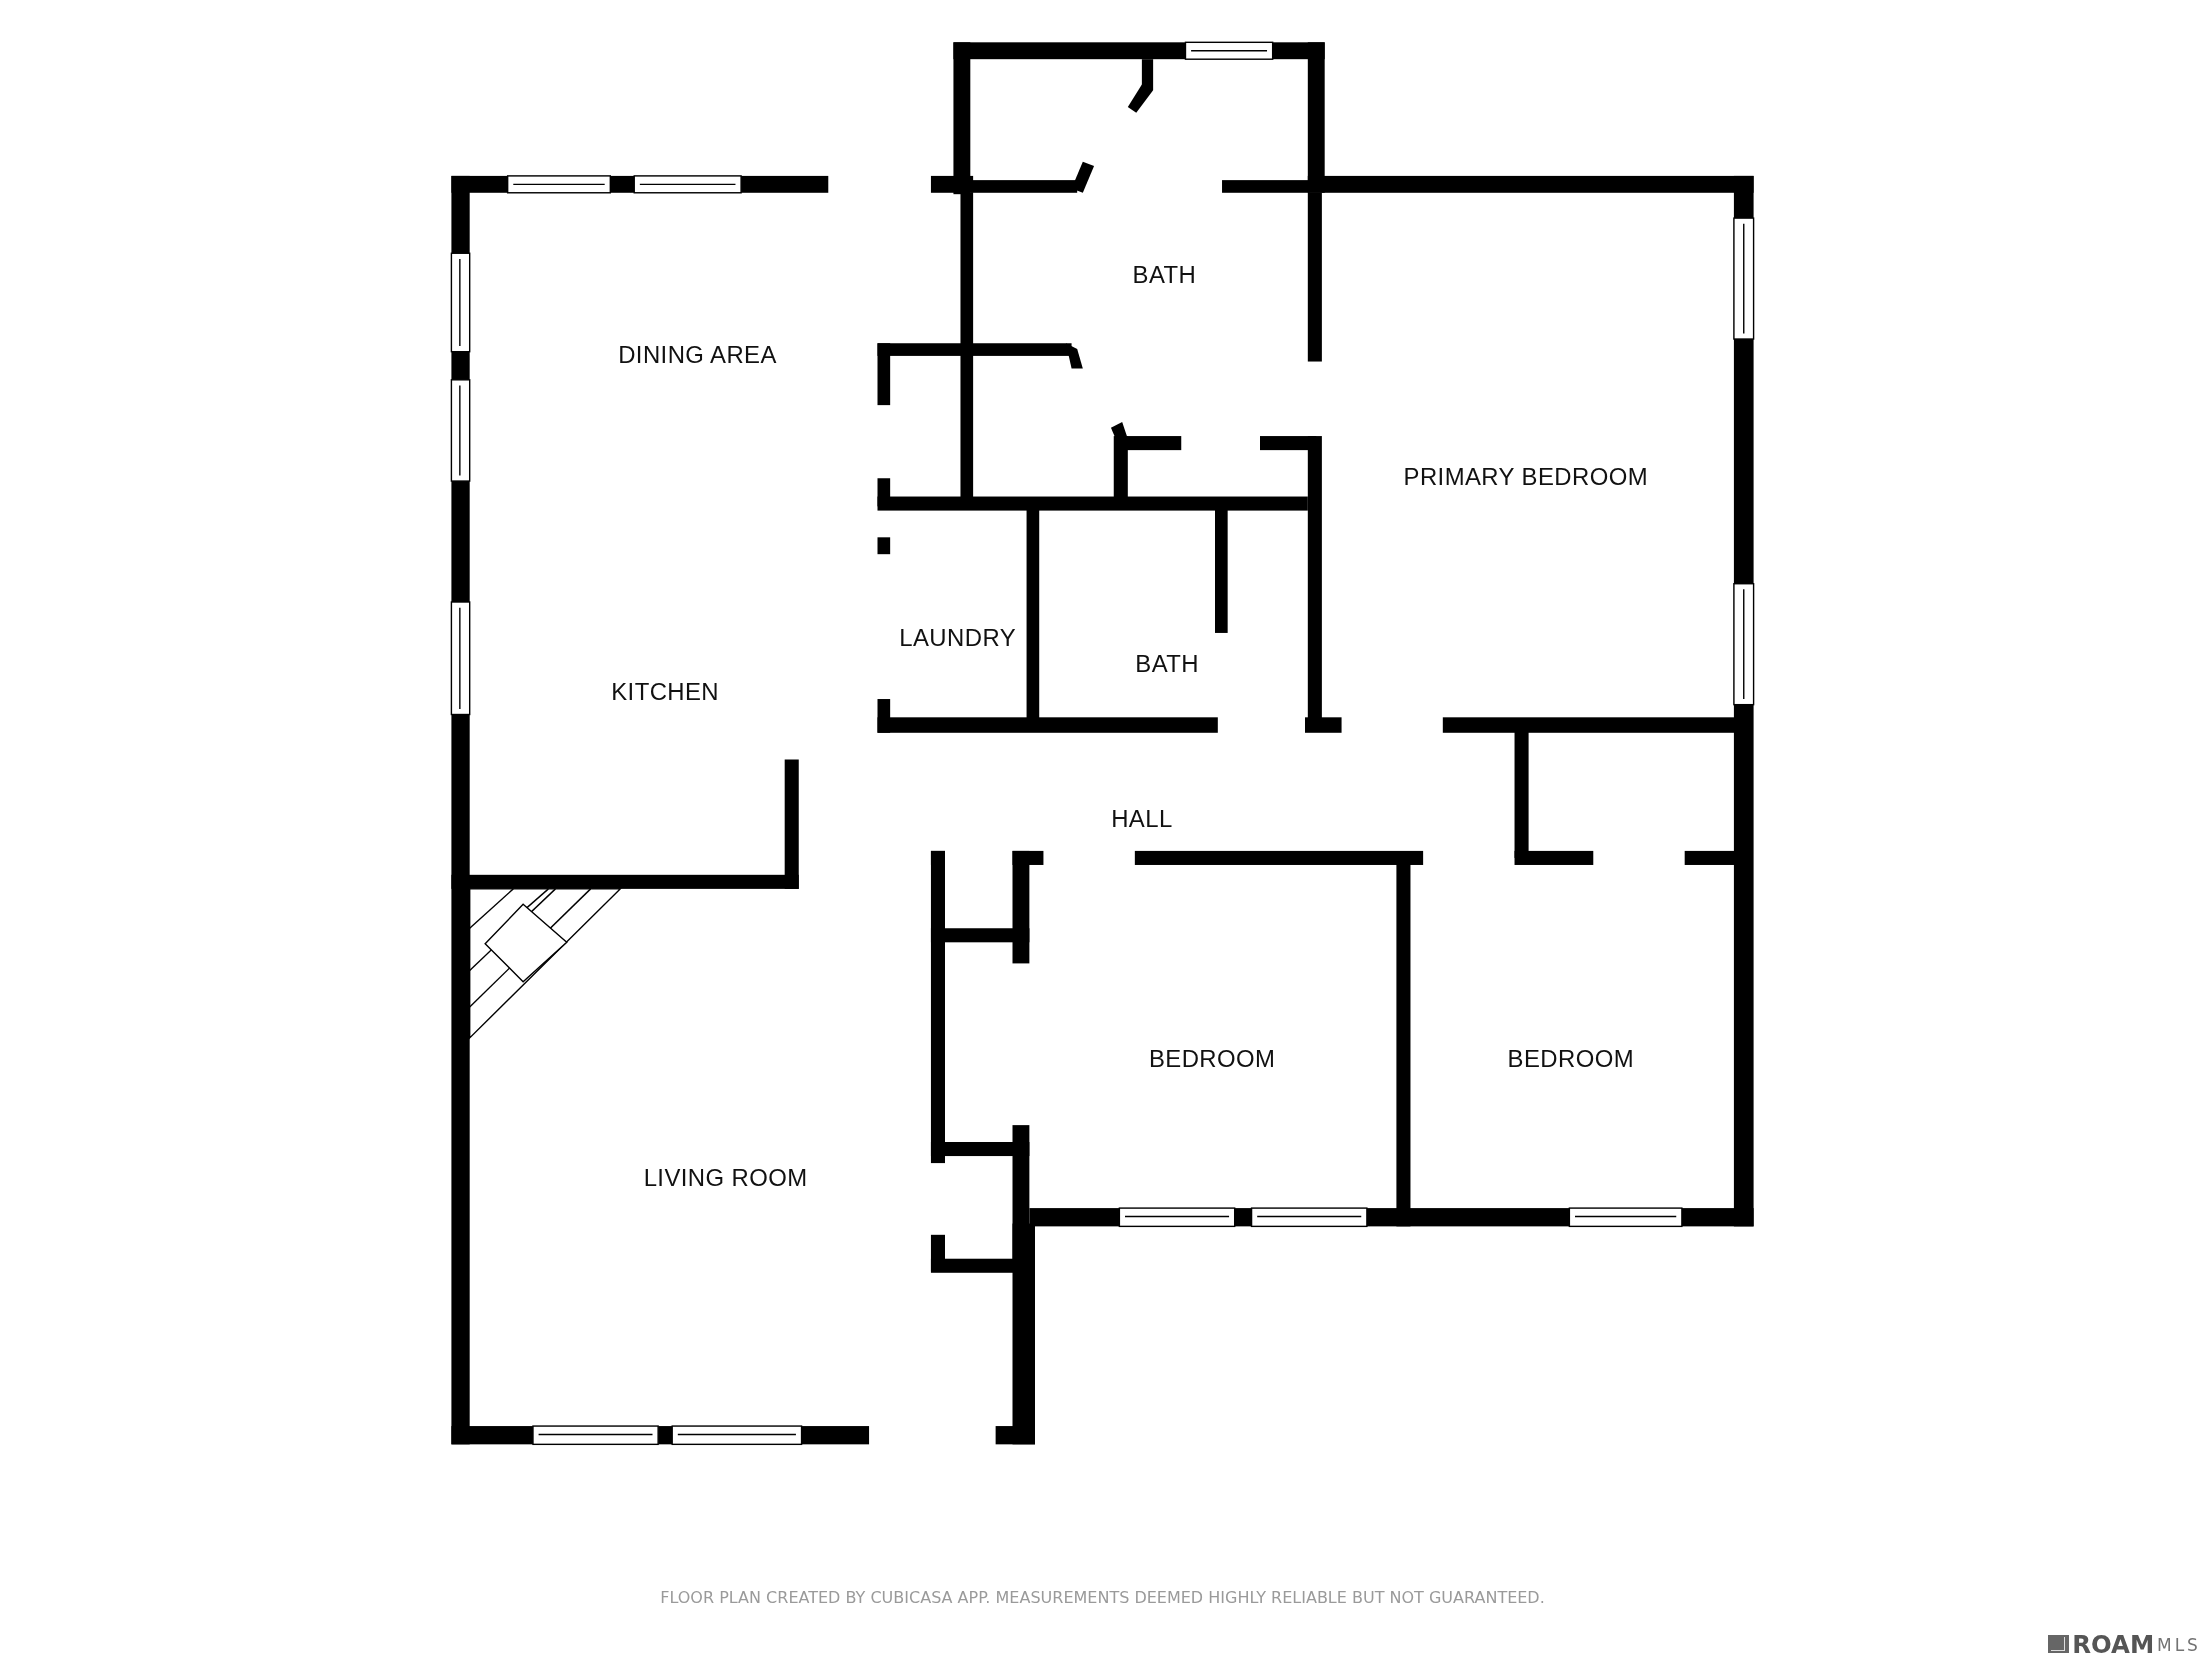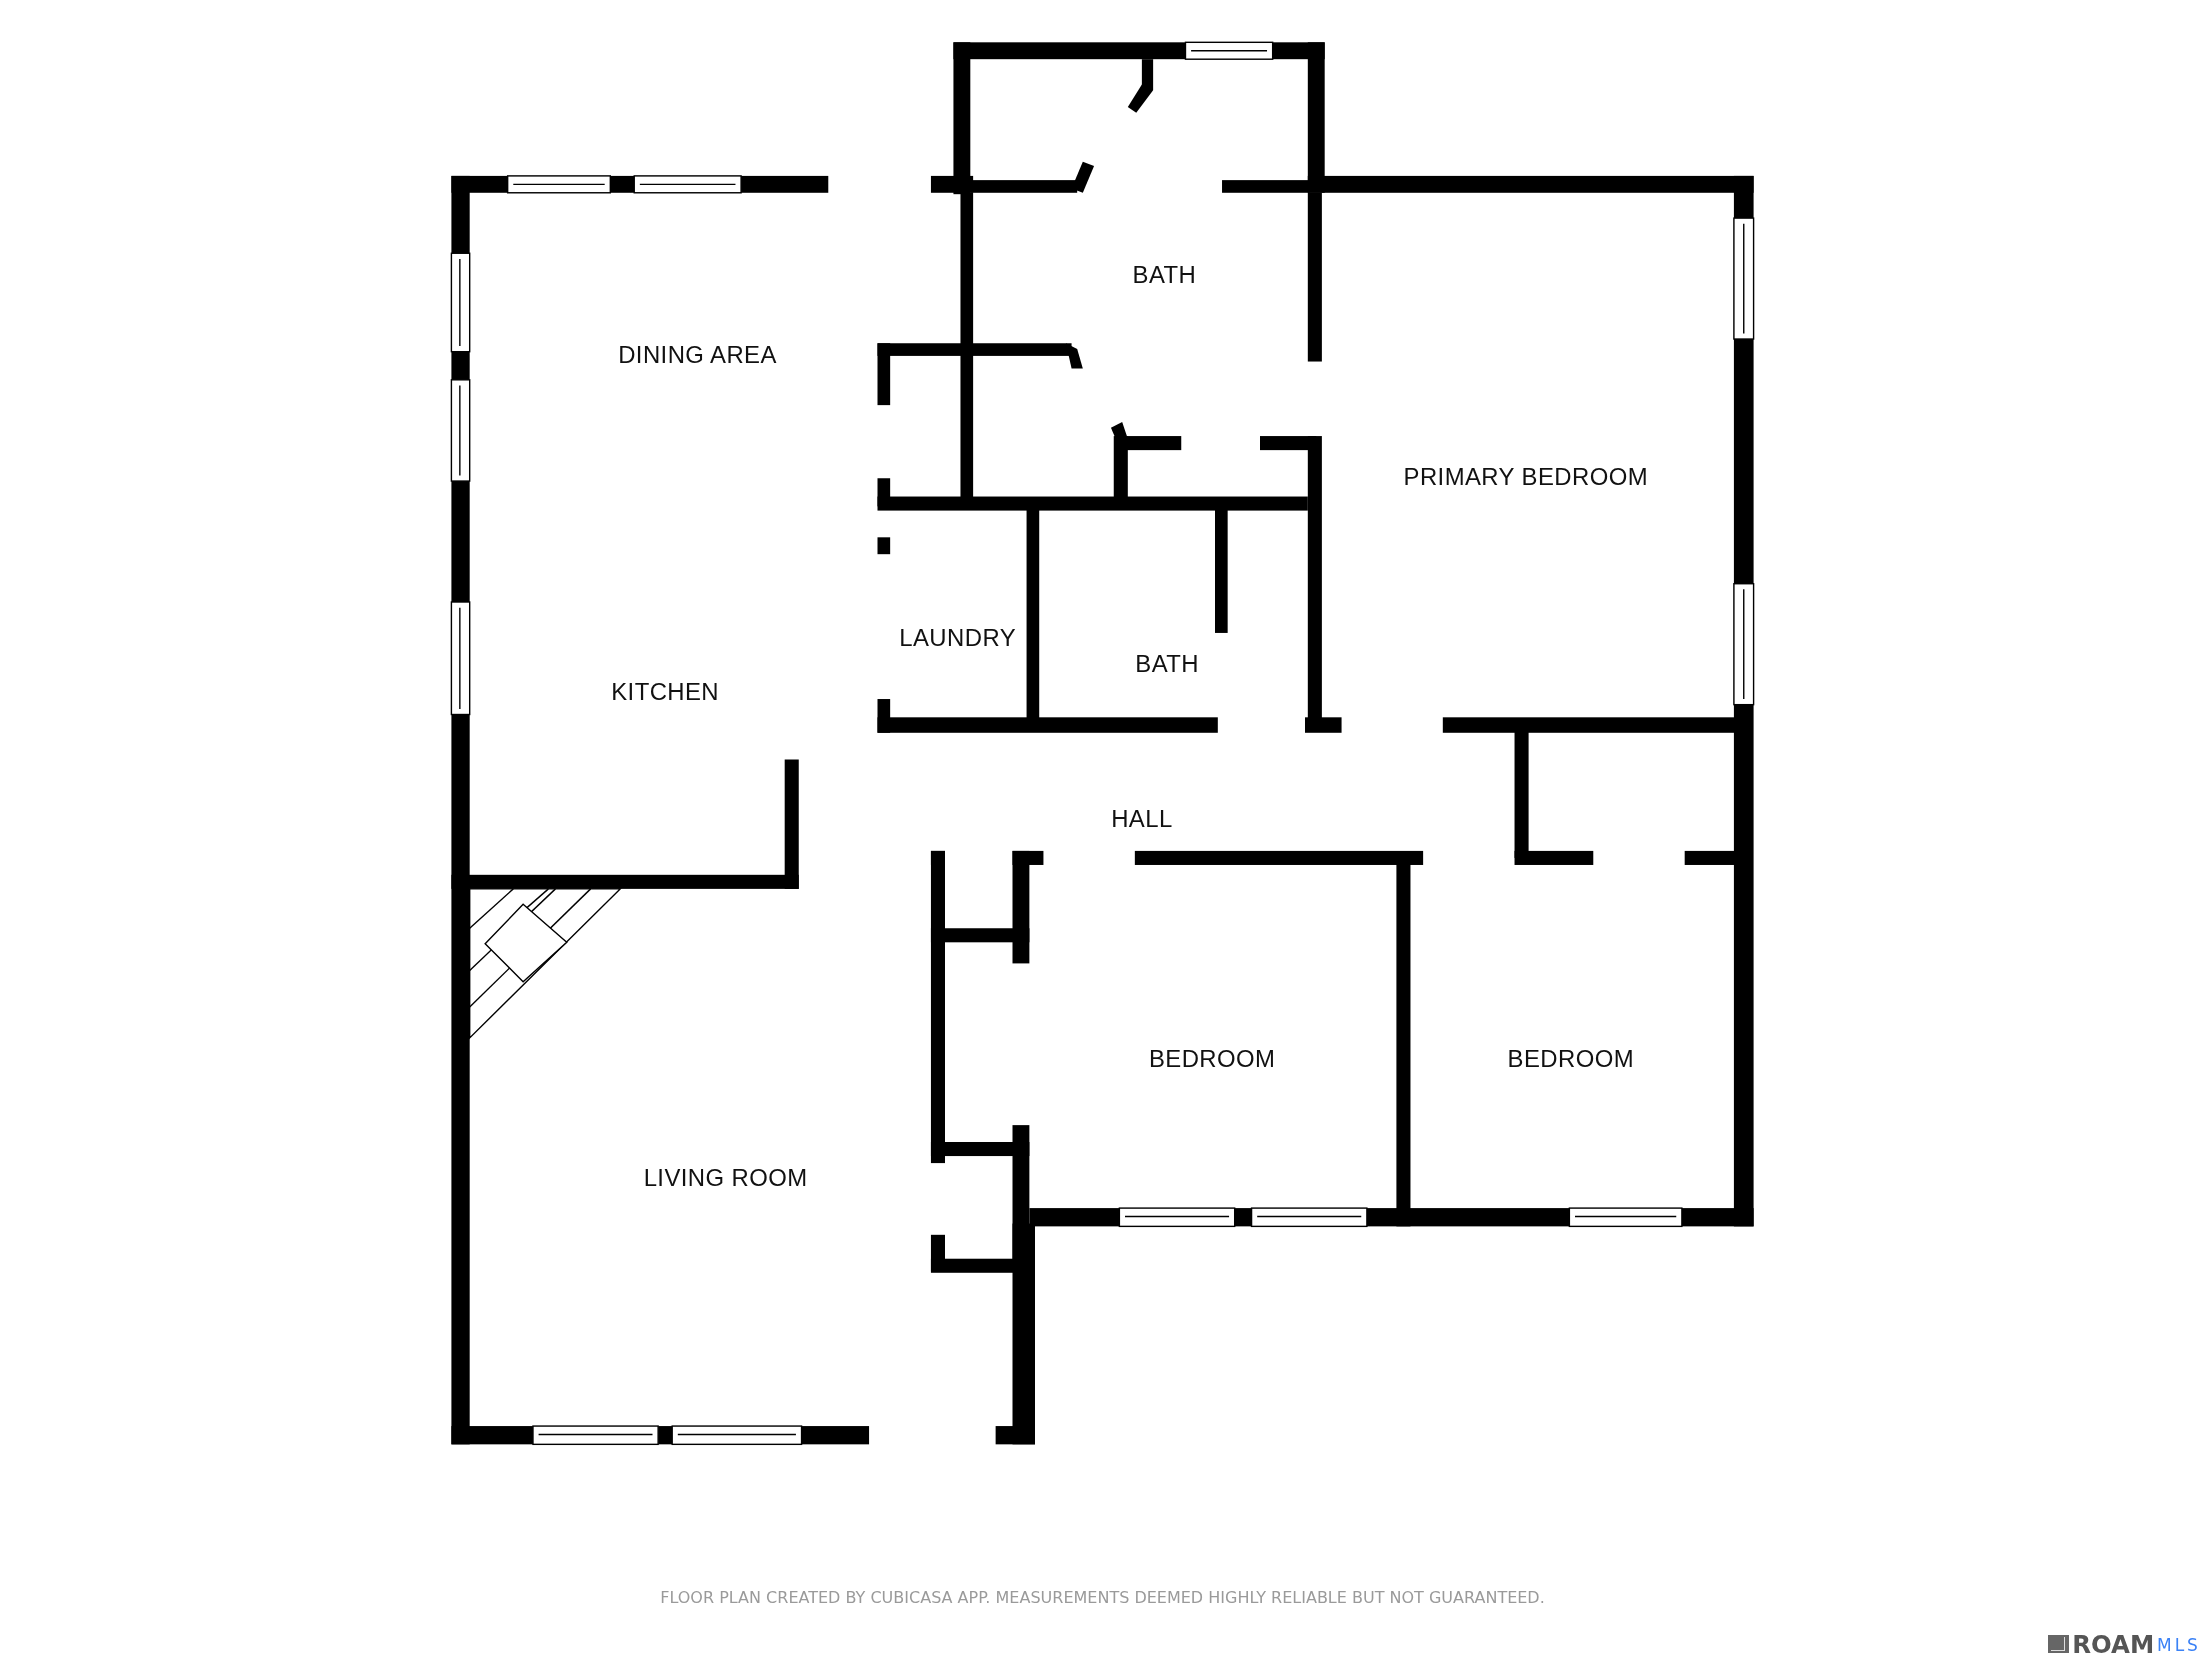--- a/index.html
+++ b/index.html
@@ -4,21 +4,21 @@
 <style>
   html,body{margin:0;padding:0;background:#ffffff;}
   #canvas{position:relative;width:2205px;height:1654px;background:#fff;overflow:hidden;}
   svg{position:absolute;left:0;top:0;}
   .label{font-family:"Liberation Sans","DejaVu Sans",sans-serif;font-size:17px;fill:#111;letter-spacing:0.3px;}
   .disclaimer{position:absolute;left:0;width:2205px;top:1588px;text-align:center;font-family:"DejaVu Sans","Liberation Sans",sans-serif;font-size:16px;color:#9a9a9a;letter-spacing:0px;}
   .brand{position:absolute;right:4.3px;top:1630px;display:flex;align-items:center;gap:2.9px;font-family:"DejaVu Sans","Liberation Sans",sans-serif;color:#555;}
   .brand .logo-box{width:21.5px;height:20px;background:#666;position:relative;}
   .brand .logo-box:before{content:"";position:absolute;left:3.6px;top:2.9px;width:13px;height:13px;border-right:1.4px solid #ddd;border-bottom:1.4px solid #ddd;}
   .brand .b1{font-weight:bold;font-size:24.4px;color:#555;}
-  .brand .b2{font-size:17px;color:#3b82f6;letter-spacing:2.9px;}
+  .brand .b2{font-size:17px;color:#737373;letter-spacing:2.9px;}
 </style>
 </head>
 <body>
 
 <div id="canvas">
   <svg width="2205" height="1654" viewBox="0 0 1568 1176" xmlns="http://www.w3.org/2000/svg">
     <g fill="#000">
 
       <rect x="321" y="125" width="13" height="902"></rect>
 

